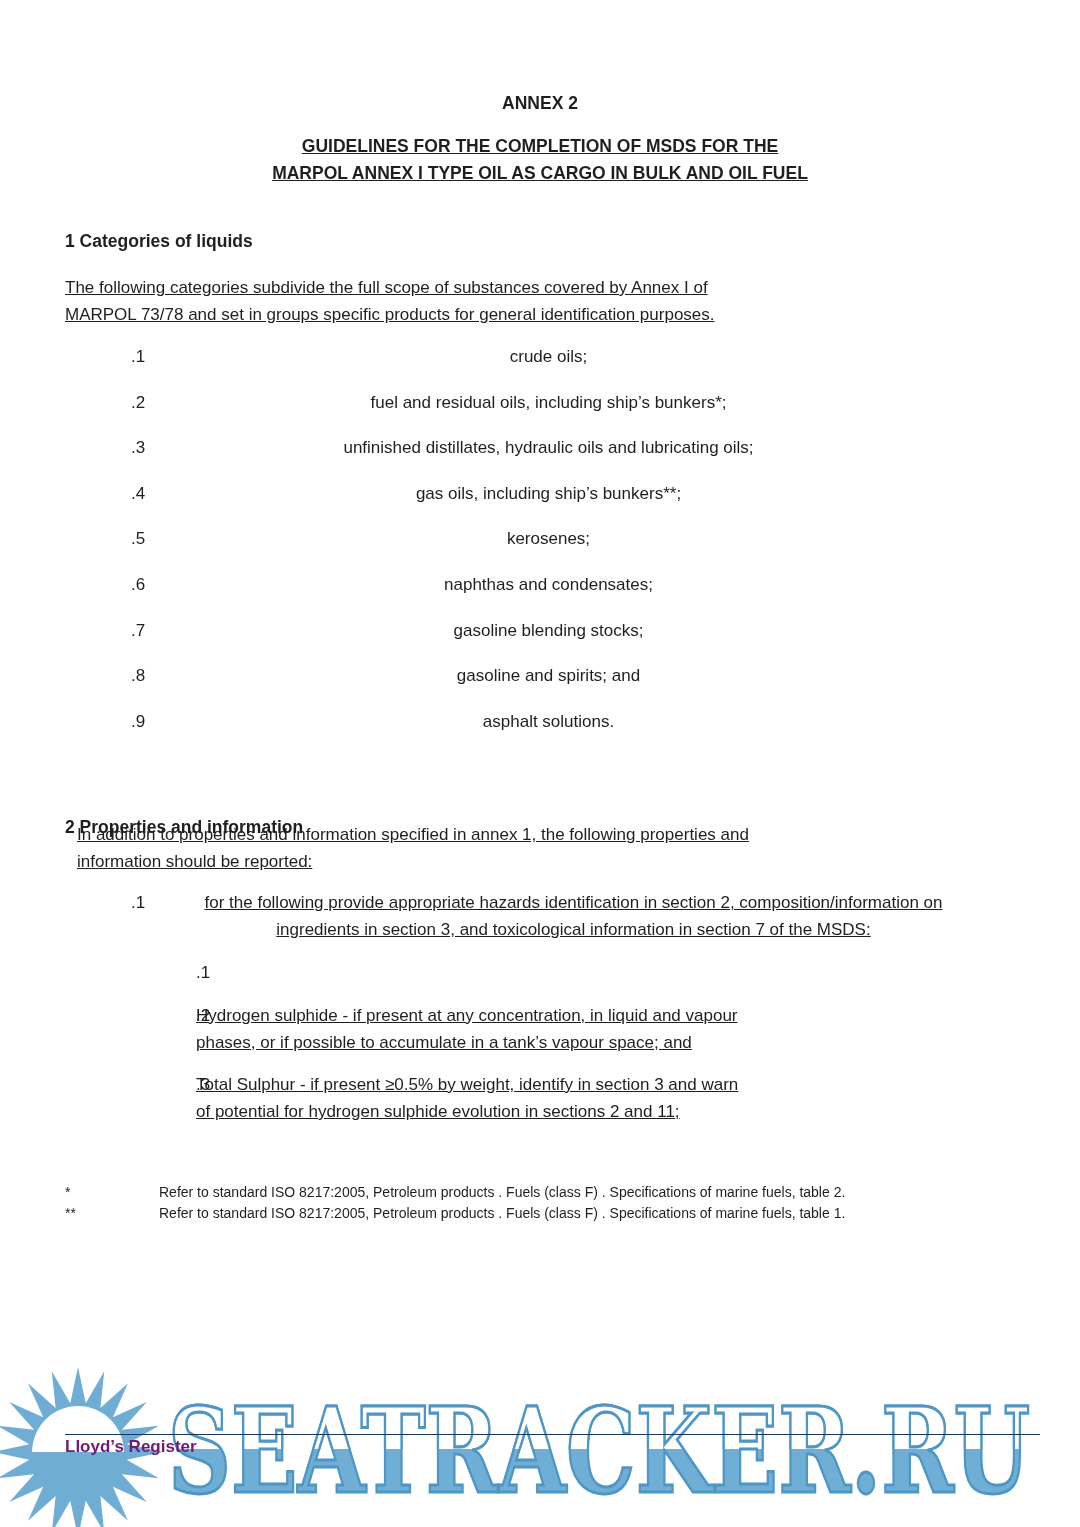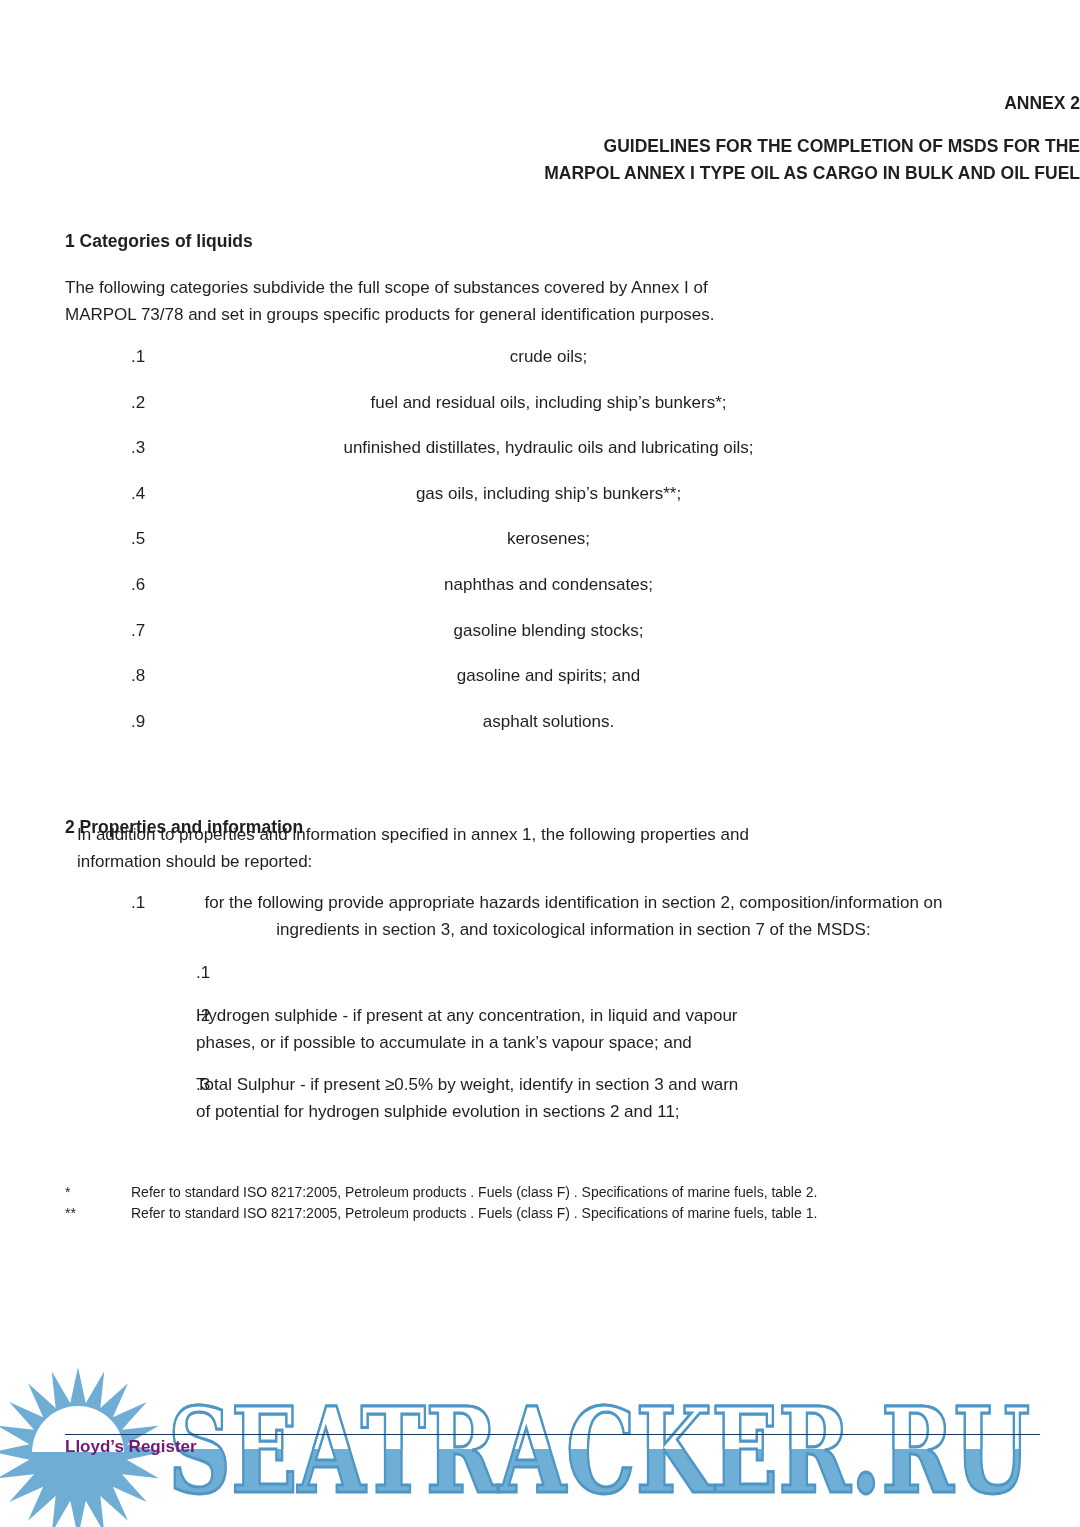--- a/index.html
+++ b/index.html
@@ -11,23 +11,23 @@
     width: 1080px;
     height: 1527px;
     margin: 0 auto;
     background: #ffffff;
     overflow: hidden;
     color: #1f1f1f;
     font-size: 17px;
     line-height: 27px;
   }
 
-  .centered { text-align: right; width: 100%; }
+  .centered { text-align: center; width: 100%; }
   .abs { position: absolute; }
-  .pre { white-space: pre-line; }
+  .pre { white-space: pre-line; text-decoration: underline; }
 
   .doc-title { top: 90px; left: 0; font-size: 17.5px; font-weight: bold; }
   .doc-subtitle { top: 133px; left: 0; font-size: 17.5px; font-weight: bold; }
 
   .s1-heading { top: 228px; left: 65px; font-size: 17.5px; font-weight: bold; }
   .s1-intro   { top: 274px; left: 65px; width: 760px; }
 
   .s1-list { top: 343px; left: 65px; width: 900px; }
   .li { display: flex; margin-bottom: 18.6px; }
   .li .num { width: 67px; padding-left: 66px; flex: none; }
@@ -37,21 +37,21 @@
   .s2-intro   { top: 821px; left: 65px; width: 760px; margin-left: 12px; }
 
   .s2-item { top: 889px; left: 65px; width: 950px; }
   .s2-sub  { top: 959px; left: 65px; width: 950px; }
   .sub .num { width: 67px; padding-left: 131px; flex: none; }
   .sub { display: flex; margin-bottom: 15.5px; }
 
   .footnotes { top: 1182px; left: 65px; width: 950px; font-size: 14px; line-height: 21px; }
   .fn { display: flex; }
   .fn .marker { width: 66px; flex: none; }
-  .fn .fn-text { flex: 1; }
+  .fn .fn-text { flex: 1; margin-left: 28px; }
 
   .footer-bar {
     top: 1436px; left: 65px; right: 50px;
     display: flex; justify-content: space-between;
     font-weight: bold; font-size: 17px; line-height: 22px;
     color: #701a75;
     z-index: 6;
   }
   .hairline {
     top: 1434px; left: 65px; width: 975px; height: 1px;

